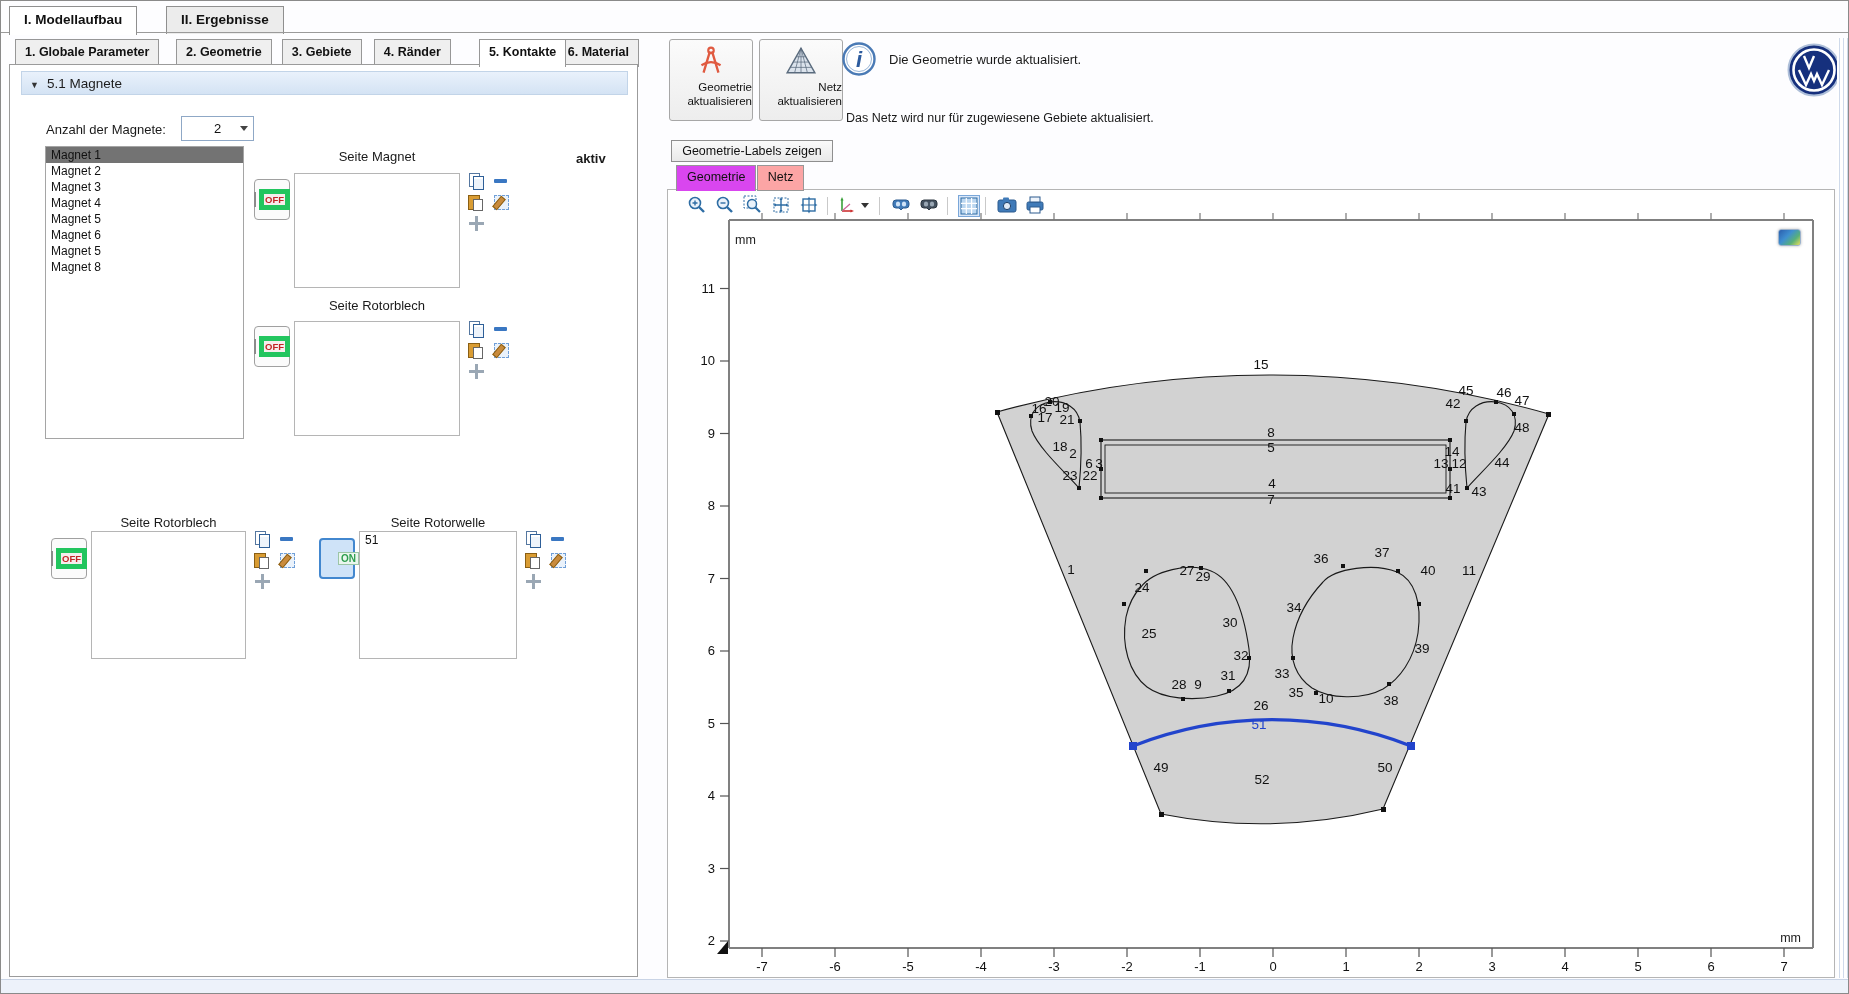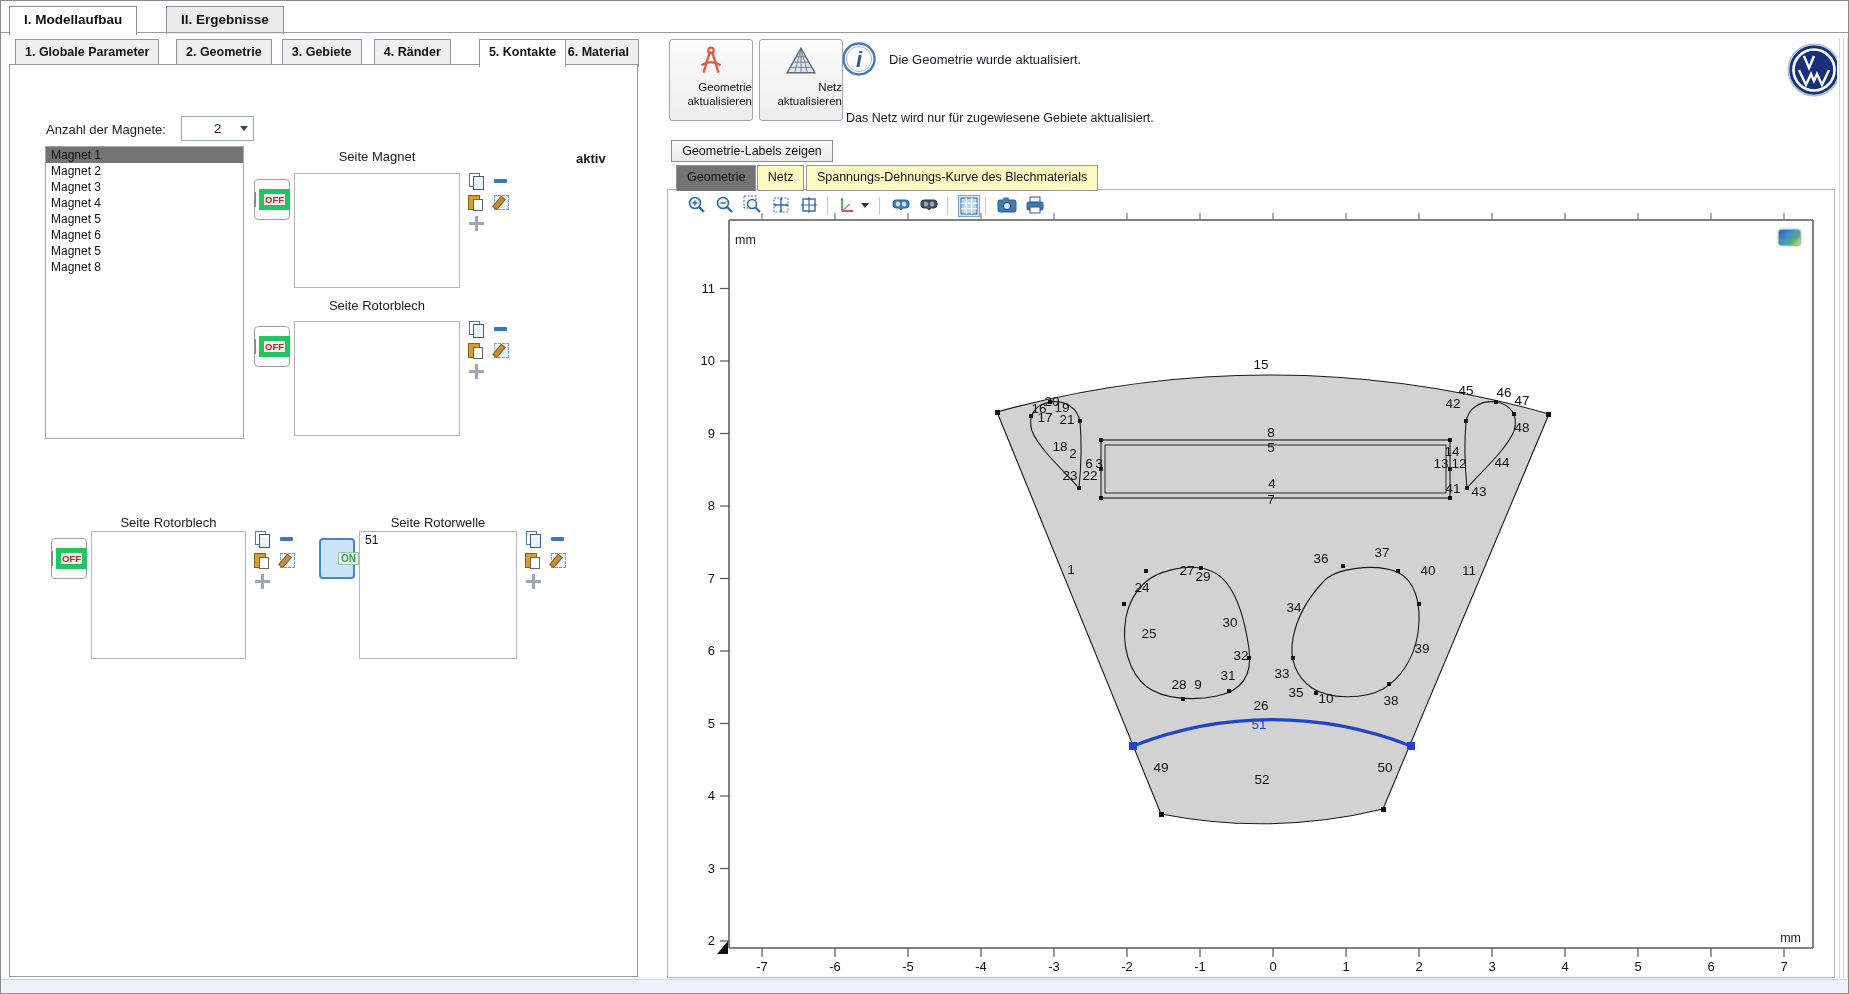--- a/index.html
+++ b/index.html
@@ -40,22 +40,22 @@
   .ic-paste:after{content:"";position:absolute;left:5px;top:5px;width:8px;height:10px;background:#fff;border:1px solid #666;}
   .ic-clear:before{content:"";position:absolute;left:1px;top:1px;width:13px;height:13px;border:1px dashed #6f9fd8;background:#eaf2fb;}
   .ic-clear:after{content:"";position:absolute;left:3px;top:2px;width:4px;height:12px;background:#c98b3d;transform:rotate(40deg);border:1px solid #8a5f14;}
   .ic-zoomext:before{content:"";position:absolute;left:7px;top:1px;width:3px;height:15px;background:#9aa7b4;}
   .ic-zoomext:after{content:"";position:absolute;left:1px;top:7px;width:15px;height:3px;background:#9aa7b4;}
   
   .bigbtn{border:1px solid #a7a7a7;border-radius:3px;background:linear-gradient(#fbfbfb,#ededed);text-align:center;font-size:11.5px;color:#111;}
   .bigbtn .lbl{line-height:14px;text-align:right;}
   .pushbtn{border:1px solid #8f8f8f;background:linear-gradient(#fafafa,#e9e9e9);font-size:12.5px;text-align:center;color:#111;}
   
-  .vtab{position:absolute;top:164px;height:24px;padding:0 10px;line-height:23px;font-size:12.5px;border:1px solid #979797;background:#fef9c3;color:#111;}
-  .vtab.active{background:#737373;z-index:3;height:25px;border-bottom:none;}
+  .vtab{position:absolute;top:164px;height:24px;padding:0 10px;line-height:23px;font-size:12.5px;border:1px solid #979797;background:#fca5a5;color:#111;}
+  .vtab.active{background:#d946ef;z-index:3;height:25px;border-bottom:none;}
   .tbsep{position:absolute;top:196px;width:1px;height:18px;background:#c9c9c9;}
   .tbico{position:absolute;top:194px;width:20px;height:20px;}
   .tbico.activebg{background:#d9e7f8;border:1px solid #7aa7d9;}
   #scroll-strip div{position:absolute;top:0;width:1px;height:100%;background:#cfdaeb;}
   #statusbar{position:absolute;left:0;top:978px;width:1849px;height:16px;background:#edf2fa;border-top:1px solid #c9d4e6;}
   svg text{font-family:"Liberation Sans",sans-serif;}
 </style>
 </head>
 <body>
 
@@ -70,20 +70,23 @@
   <div id="sub-tabs">
       <div class="stab" style="left: 14px;">1. Globale Parameter</div>
       <div class="stab" style="left: 175px;">2. Geometrie</div>
       <div class="stab" style="left: 280.8px;">3. Gebiete</div>
       <div class="stab" style="left: 372.8px;">4. Ränder</div>
       <div class="stab active" style="left: 457.9px; margin-left: 20px;">5. Kontakte</div>
       <div class="stab" style="left: 556.8px;">6. Material</div>
     </div>
   <div class="abs panel" style="left:8px;top:63px;width:629px;height:913px;"></div>
 
+  <div class="abs sect" style="left:20px;top:70px;width:607px;height:24px;">
+    <span class="tri">▼</span><span>5.1 Magnete</span>
+  </div>
   <div class="abs txt" style="left:45px;top:121px;">Anzahl der Magnete:</div>
   <div class="abs combo" style="left:180px;top:115px;width:73px;height:25px;">
     <span>2</span>
     <span class="car"></span>
   </div>
   <div class="abs listbox" style="left:44px;top:145px;width:199px;height:293px;" id="magnet-list">
       <div class="li sel">Magnet 1</div>
       <div class="li">Magnet 2</div>
       <div class="li">Magnet 3</div>
       <div class="li">Magnet 4</div>
@@ -427,14 +430,13 @@
 
   <div class="abs" id="scroll-strip" style="left:1836px;top:37px;width:13px;height:940px;background:#fff;">
     <div style="left:2px;"></div>
       <div style="left:6px;"></div>
       <div style="left:10px;"></div>
   </div>
 
   <div id="statusbar"></div>
 <div class="vtab active" style="left: 675px;">Geometrie</div>
     <div class="vtab" style="left: 755.7px;">Netz</div>
-    <div class="vtab" style="left: 804.9px;">Spannungs-Dehnungs-Kurve des Blechmaterials</div>
   </div>
 
 </body></html>

